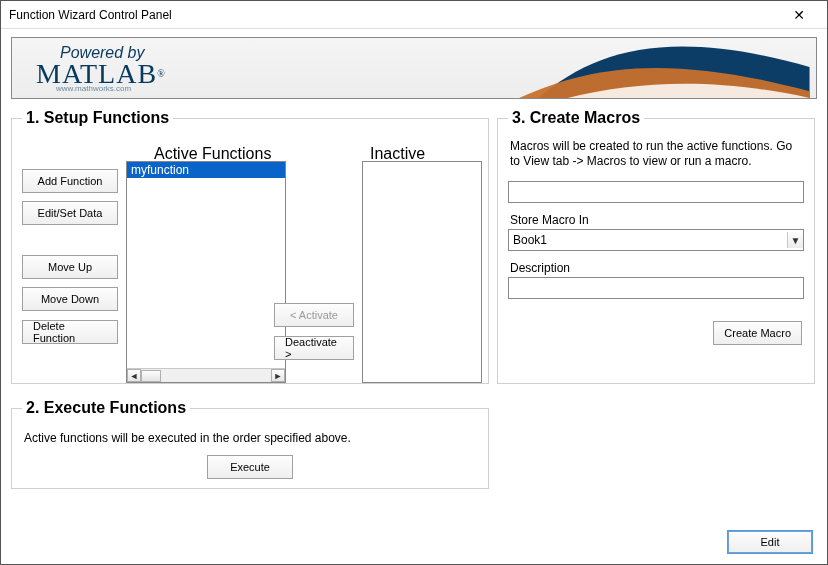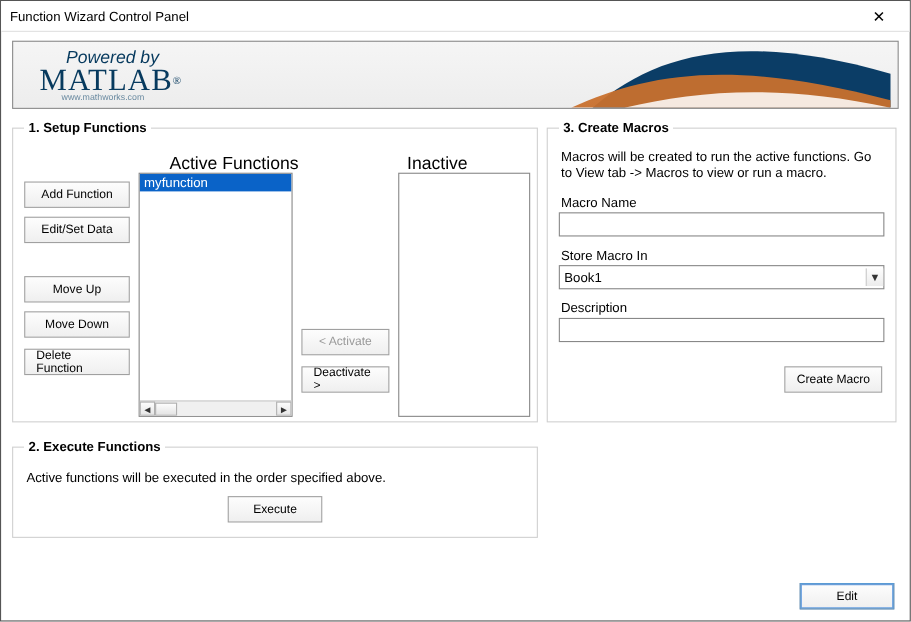--- a/index.html
+++ b/index.html
@@ -72,21 +72,21 @@
 
   fieldset {
     position: absolute;
     border: 1px solid #d0d0d0;
     margin: 0;
     padding: 10px 10px 10px 10px;
     background: #fff;
   }
   legend {
     font-weight: bold;
-    font-size: 12px;
+    font-size: 16px;
     padding: 0 4px;
     color: #000;
   }
 
   
   #setup { left: 0; top: 0; width: 478px; height: 275px; }
   
   #execute { left: 0; top: 290px; width: 478px; height: 90px; }
   
   #macros  { left: 486px; top: 0; width: 300px; height: 275px; }
@@ -125,21 +125,21 @@
   .list-label { position: absolute; top: 8px; font-size: 16px; }
   .active-label { left: 132px; }
   .inactive-label { left: 348px; }
 
   .listbox {
     position: absolute;
     border: 1px solid #888;
     background: #fff;
     overflow: hidden;
   }
-  #active-list { left: 104px; top: 24px; width: 140px; height: 222px; }
+  #active-list { left: 104px; top: 24px; width: 160px; height: 222px; }
   #inactive-list { left: 340px; top: 24px; width: 120px; height: 222px; }
 
   #active-list .inner {
     position: absolute;
     top:0; left:0; right:0; bottom:14px;
     overflow: hidden;
   }
   #active-list .hscroll {
     position: absolute;
     left:0; right:0; bottom:0; height:14px;
@@ -291,21 +291,20 @@
     <div class="exec-text">Active functions will be executed in the order specified above.</div>
     <div class="exec-row">
       <div class="btn" style="width:86px">Execute</div>
     </div>
   </fieldset>
 
   <fieldset id="macros">
     <legend>3. Create Macros</legend>
     <div class="help">Macros will be created to run the active functions. Go to View tab -&gt; Macros to view or run a macro.</div>
 
-    <span class="fld-label">Macro Name</span>
     <div class="text-input">
       <span></span>
     </div>
 
     <span class="fld-label" style="margin-top:10px">Store Macro In</span>
     <div class="select-input">
       <span>Book1</span>
       <span class="caret">▼</span>
     </div>
 

